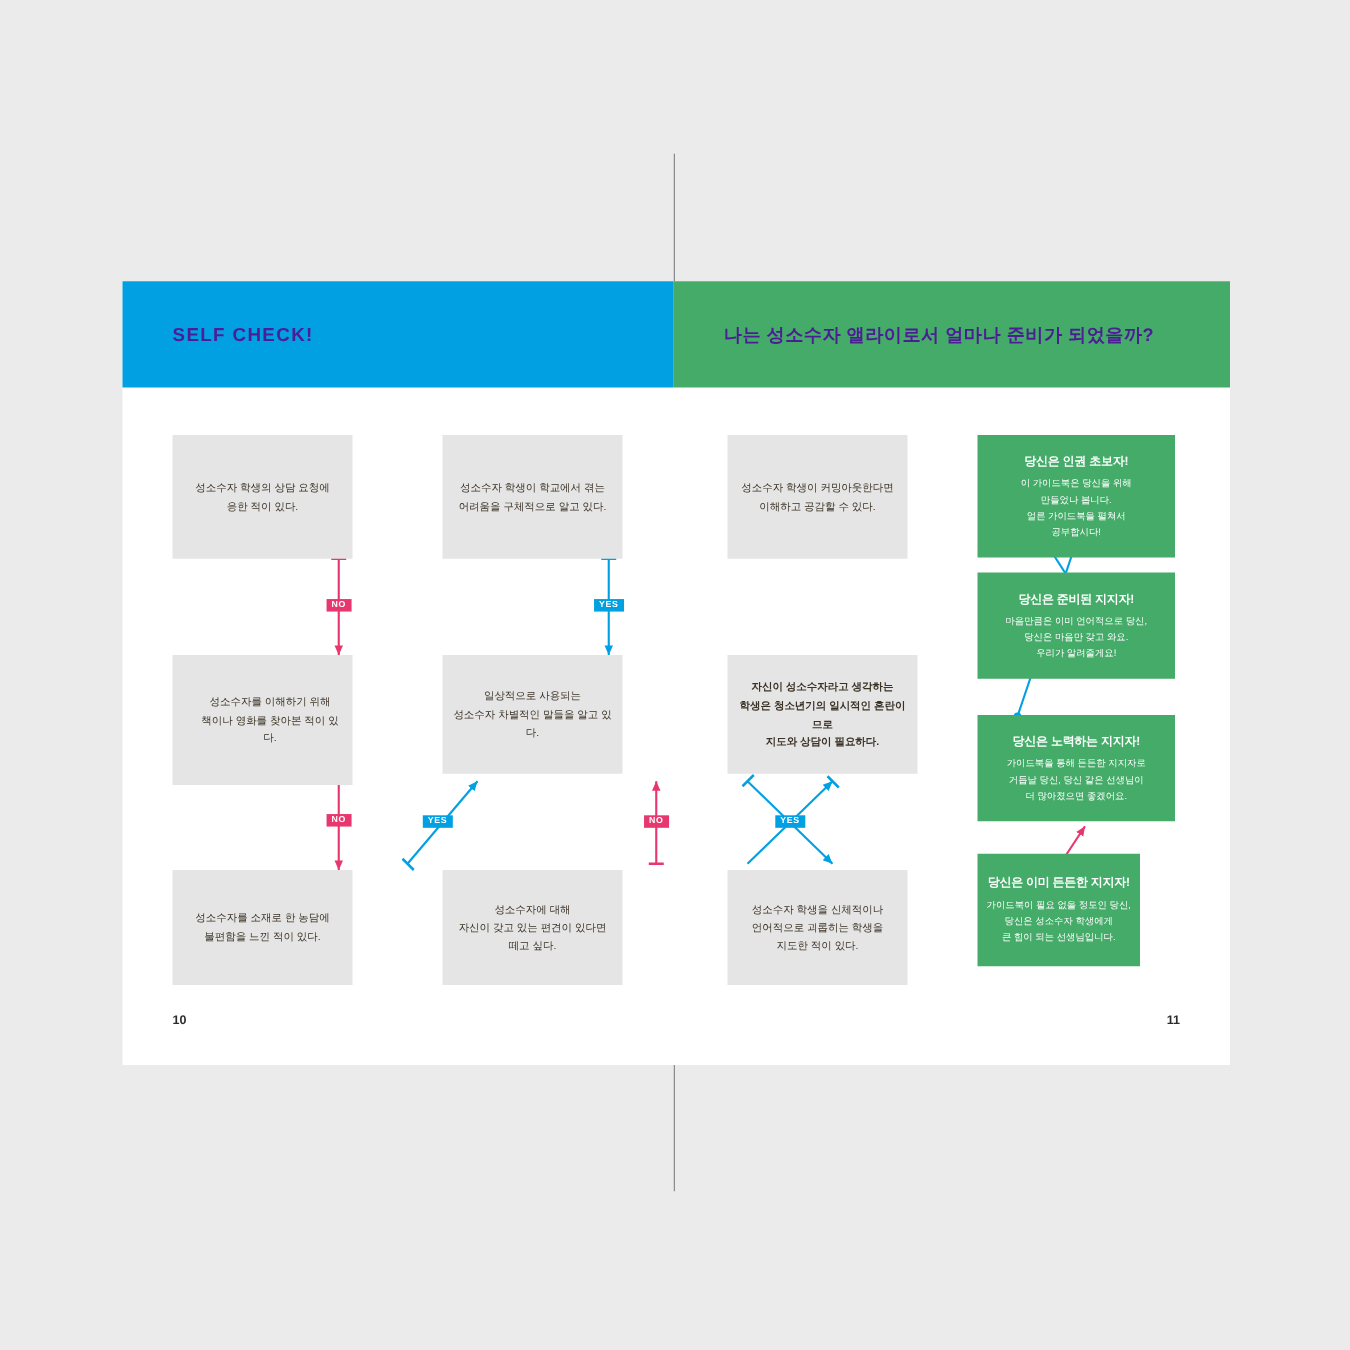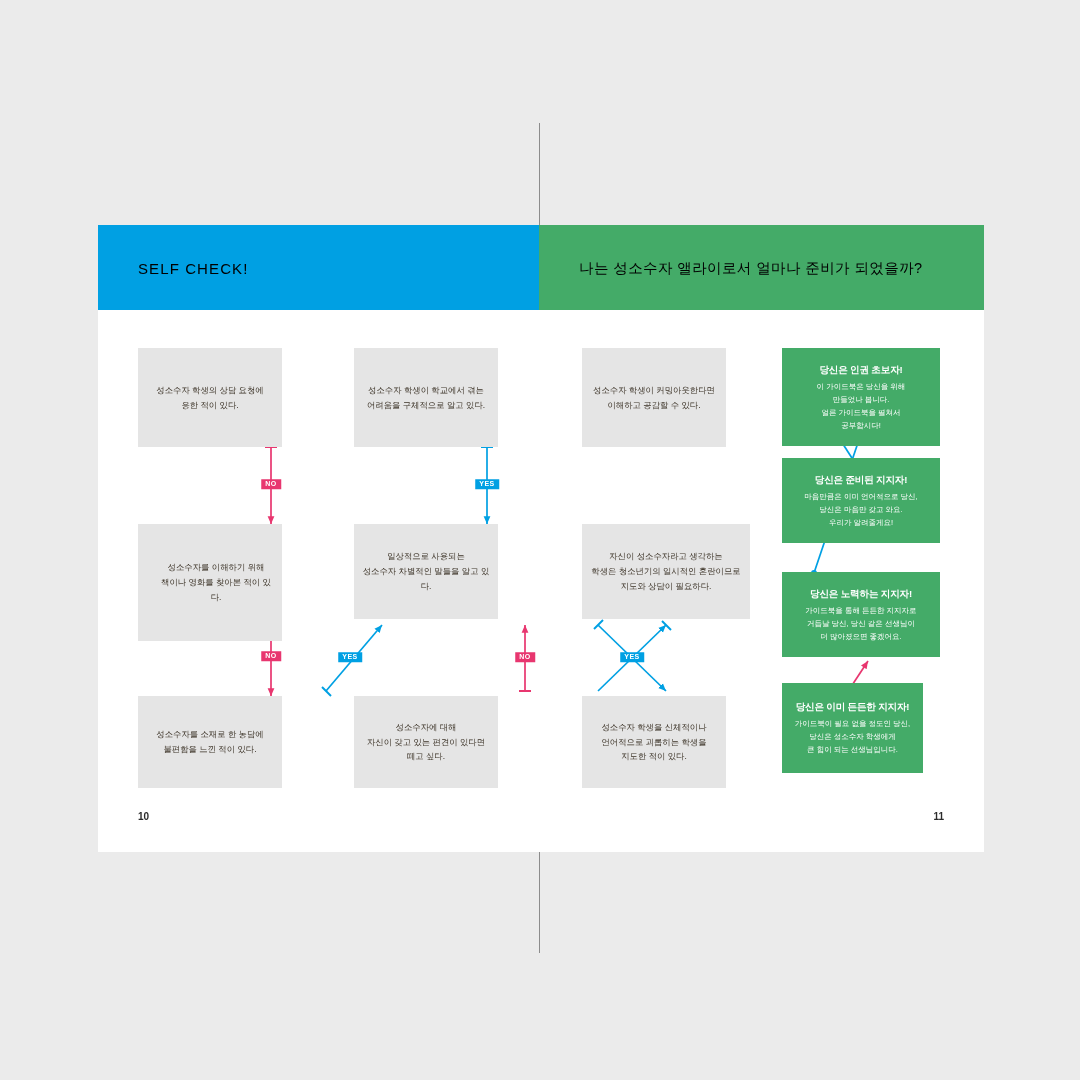--- a/index.html
+++ b/index.html
@@ -20,21 +20,21 @@
     position:absolute;left:539px;top:123px;width:1px;height:830px;
     background:#8c8c8c;
   }
 
   
   .band{position:absolute;top:0;height:85px;}
   #band-left{left:0;width:441px;background:#00a0e3;}
   #band-right{left:441px;width:445px;background:#44ab68;}
   .band-title{
     position:absolute;top:50%;transform:translateY(-50%);
-    color:#000000;font-weight:normal;letter-spacing:.4px;white-space:nowrap;
+    color:#4c1d95;font-weight:bold;letter-spacing:.4px;white-space:nowrap;
   }
   #band-left .band-title{left:40px;font-size:15px;letter-spacing:1.1px;}
   #band-right .band-title{left:40px;font-size:14.5px;}
 
   
   .qbox,.rbox{
     position:absolute;display:flex;align-items:center;justify-content:center;
     text-align:center;box-sizing:border-box;
   }
   .qbox{background:#e5e5e5;color:#3b3226;font-size:8.4px;line-height:1.75;padding:6px 8px;}
@@ -164,29 +164,29 @@
     </div>
     <div class="qbox" style="left:256px;top:123px;width:144px;height:99px;">
       <span class="qtext">성소수자 학생이 학교에서 겪는
 어려움을 구체적으로 알고 있다.</span>
     </div>
     <div class="qbox" style="left:484px;top:123px;width:144px;height:99px;">
       <span class="qtext">성소수자 학생이 커밍아웃한다면
 이해하고 공감할 수 있다.</span>
     </div>
 
-    <div class="qbox" style="left:40px;top:299px;width:144px;height:117px;padding-left:20px;">
+    <div class="qbox" style="left:40px;top:299px;width:144px;height:104px;padding-left:20px;">
       <span class="qtext">성소수자를 이해하기 위해
 책이나 영화를 찾아본 적이 있다.</span>
     </div>
     <div class="qbox" style="left:256px;top:299px;width:144px;height:95px;">
       <span class="qtext">일상적으로 사용되는
 성소수자 차별적인 말들을 알고 있다.</span>
     </div>
-    <div class="qbox" style="left:484px;top:299px;width:168px;height:95px;">
+    <div class="qbox" style="left:484px;top:299px;width:152px;height:95px;font-weight:bold;">
       <span class="qtext">자신이 성소수자라고 생각하는
 학생은 청소년기의 일시적인 혼란이므로
 지도와 상담이 필요하다.</span>
     </div>
 
     <div class="qbox" style="left:40px;top:471px;width:144px;height:92px;">
       <span class="qtext">성소수자를 소재로 한 농담에
 불편함을 느낀 적이 있다.</span>
     </div>
     <div class="qbox" style="left:256px;top:471px;width:144px;height:92px;justify-content:center;">
@@ -212,21 +212,21 @@
       <span class="rbody" style="white-space:pre-line;">마음만큼은 이미 언어적으로 당신,
 당신은 마음만 갖고 와요.
 우리가 알려줄게요!</span>
     </div>
     <div class="rbox" style="left:684px;top:347px;width:158px;height:85px;">
       <span class="rtitle">당신은 노력하는 지지자!</span>
       <span class="rbody" style="white-space:pre-line;">가이드북을 통해 든든한 지지자로
 거듭날 당신, 당신 같은 선생님이
 더 많아졌으면 좋겠어요.</span>
     </div>
-    <div class="rbox" style="left:684px;top:458px;width:141px;height:90px;">
+    <div class="rbox" style="left:684px;top:458px;width:130px;height:90px;">
       <span class="rtitle">당신은 이미 든든한 지지자!</span>
       <span class="rbody" style="white-space:pre-line;">가이드북이 필요 없을 정도인 당신,
 당신은 성소수자 학생에게
 큰 힘이 되는 선생님입니다.</span>
     </div>
 
     <div class="pageno" id="pg-left">10</div>
     <div class="pageno" id="pg-right">11</div>
 
   </div>

